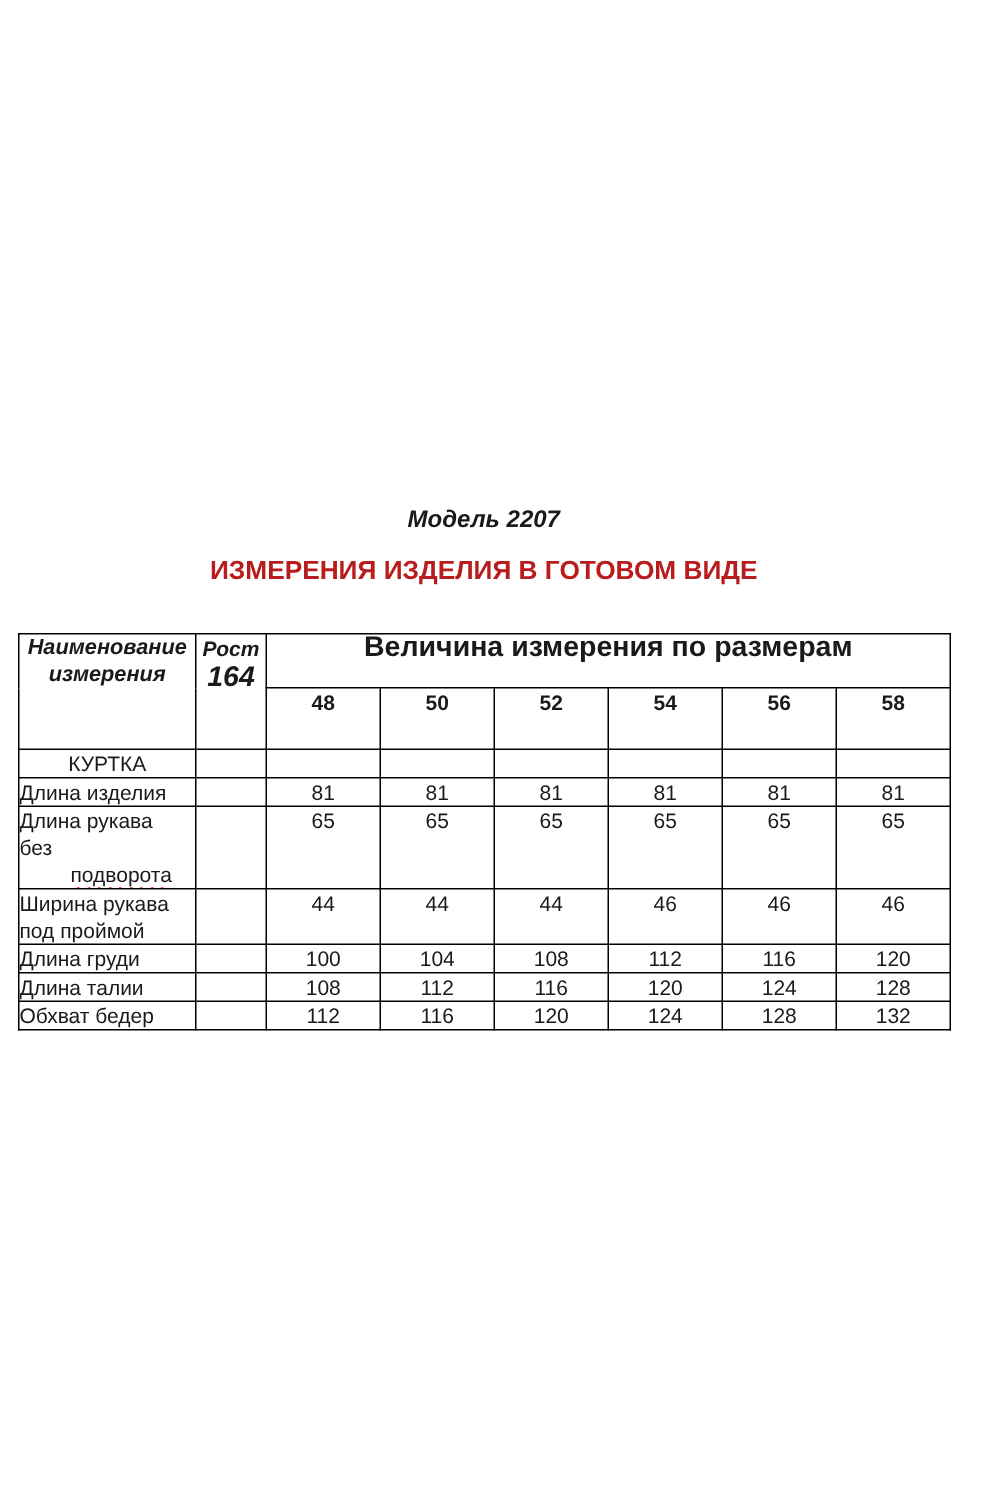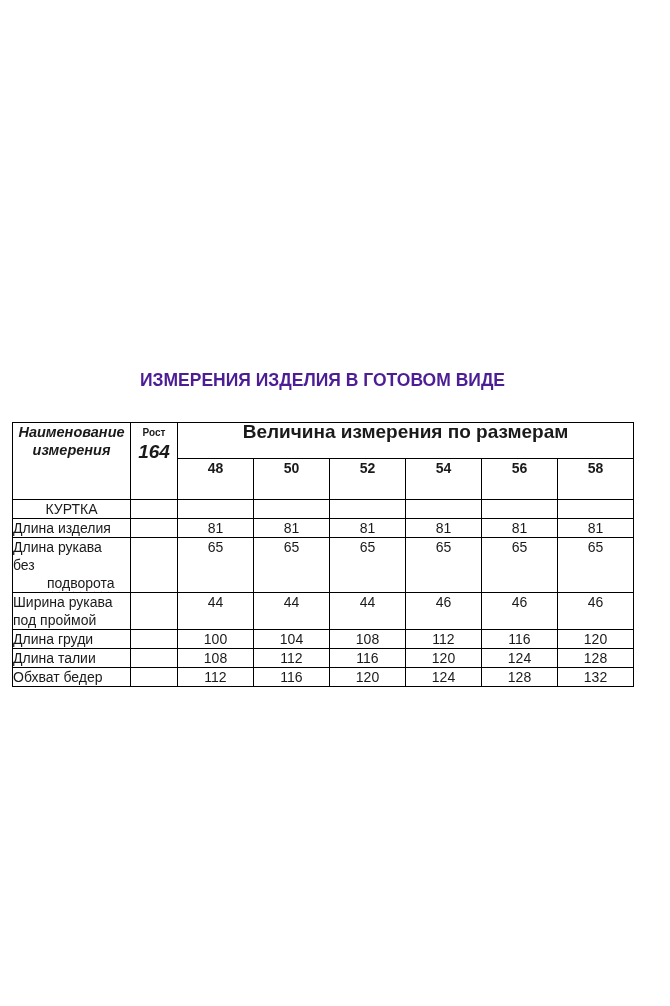--- a/index.html
+++ b/index.html
@@ -16,21 +16,21 @@
   .model-title {
     position: absolute; top: 338px; left: 12px; width: 621px;
     text-align: center;
     font-size: 16px; font-weight: bold; font-style: italic;
     color: #1a1a1a;
   }
   .main-title {
     position: absolute; top: 370px; left: 12px; width: 621px;
     text-align: center;
     font-size: 17.5px; font-weight: bold;
-    color: #4c1d95;
+    color: #b91c1c;
   }
 
   table.meas {
     position: absolute; top: 422px; left: 12px;
     width: 621px;
     border-collapse: collapse;
     table-layout: fixed;
     font-size: 14px;
     color: #1a1a1a;
   }
@@ -56,22 +56,22 @@
 
   td.name-head {
     vertical-align: middle;
     text-align: center;
     font-weight: bold; font-style: italic;
     font-size: 14.5px;
     line-height: 20px;
   }
   td.rost-head { text-align: center; }
   .rost-label {
-    font-weight: bold; 
-    font-size: 10px; line-height: 17px; padding-top: 1px;
+    font-weight: bold; font-style: italic;
+    font-size: 14px; line-height: 17px; padding-top: 1px;
   }
   .rost-value {
     font-weight: bold; font-style: italic;
     font-size: 19px; line-height: 21px;
   }
   td.sizes-title {
     text-align: center;
     font-weight: bold; 
     font-size: 19px;
     vertical-align: middle;
@@ -91,20 +91,21 @@
     text-decoration-thickness: 1px;
     text-underline-offset: 3px;
     padding-left: 34px;
   }
 </style>
 </head>
 <body>
 
 <div class="doc-page">
 
+  <div class="model-title">Модель 2207</div>
   <div class="main-title">ИЗМЕРЕНИЯ ИЗДЕЛИЯ В ГОТОВОМ ВИДЕ</div>
 
   <table class="meas">
     <colgroup>
       <col class="c-name">
       <col class="c-rost">
       <col class="c-size">
         <col class="c-size">
         <col class="c-size">
         <col class="c-size">

